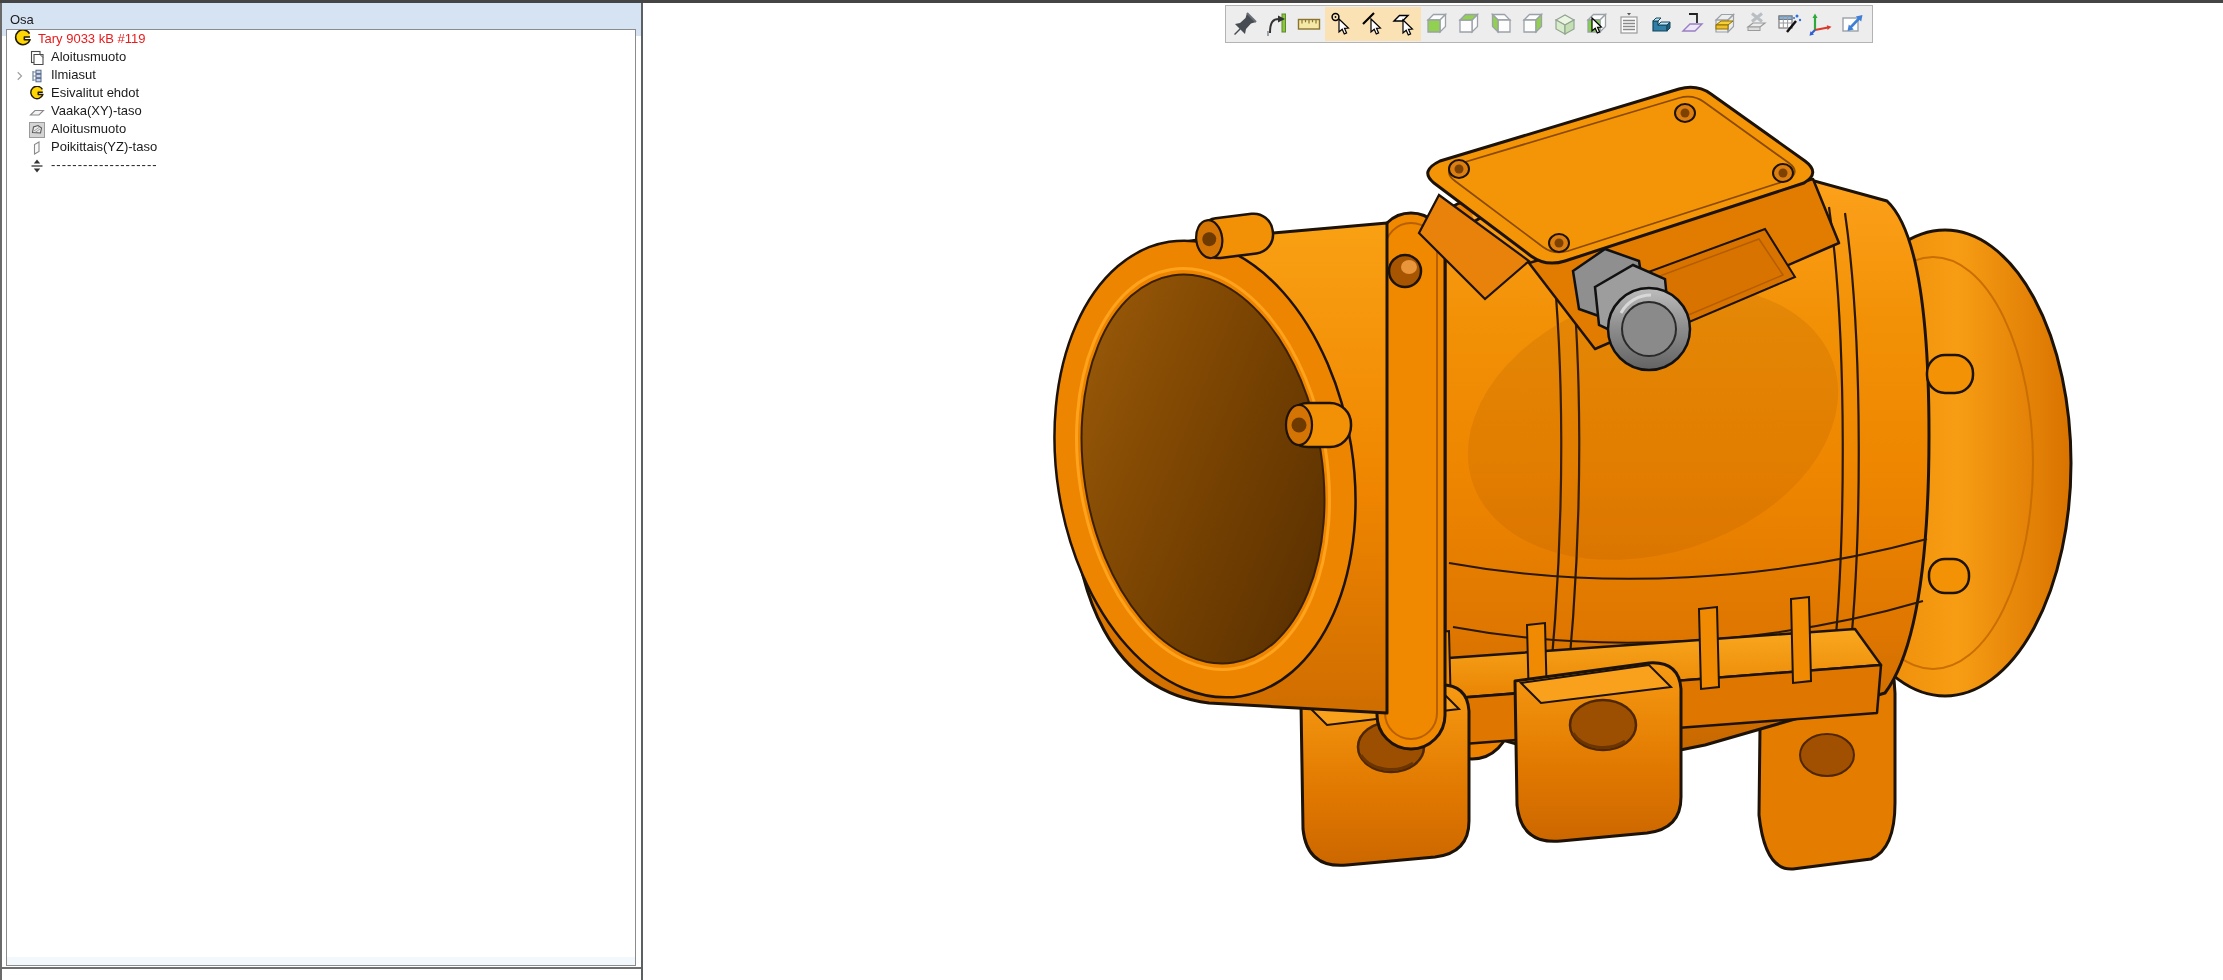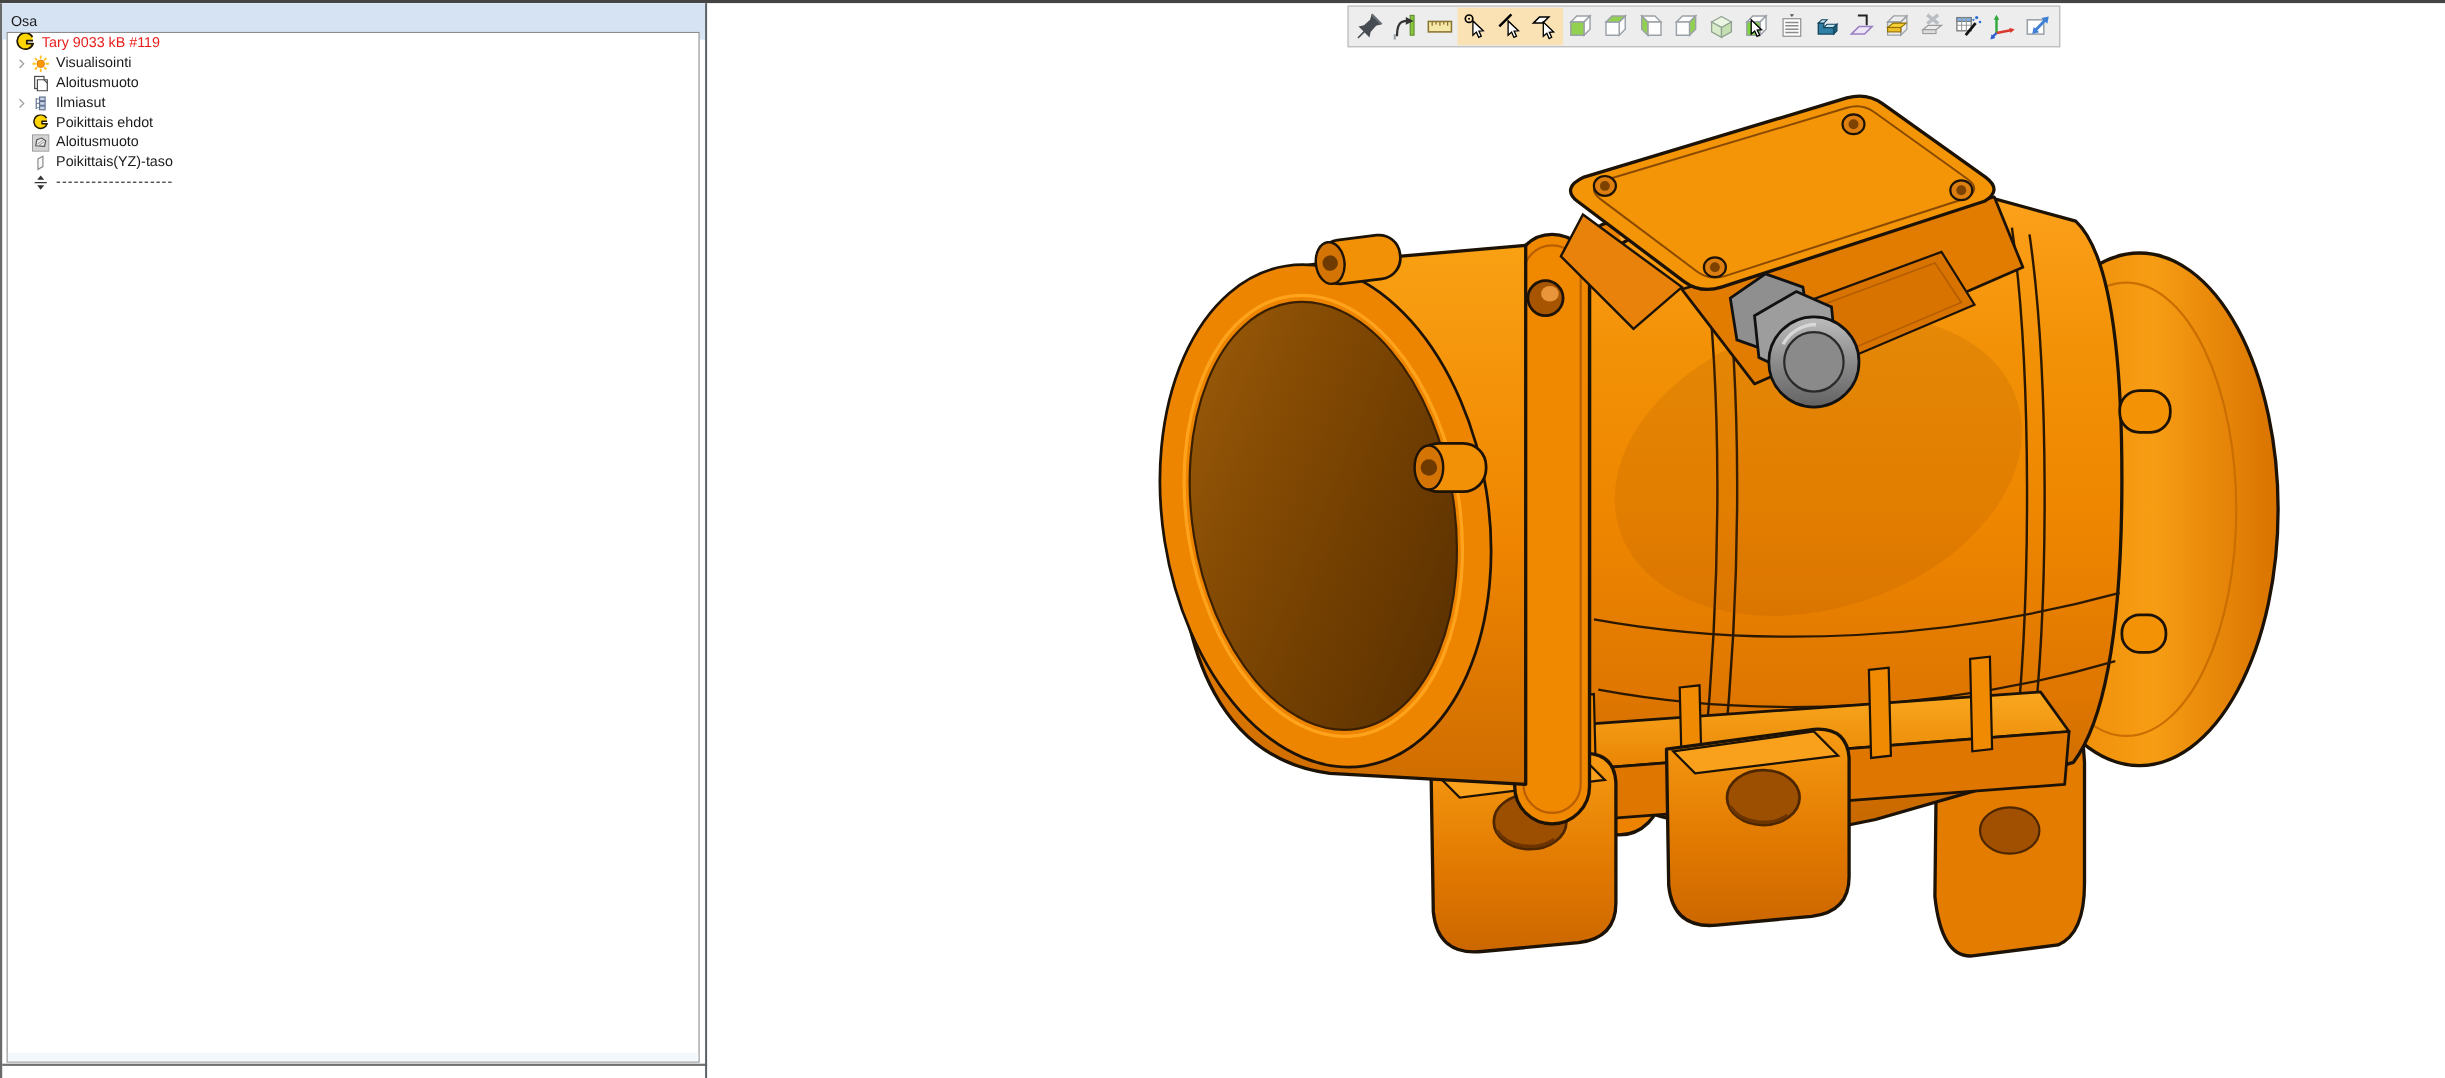--- a/index.html
+++ b/index.html
@@ -50,43 +50,20 @@
 
     <div class="trow root">
       <span class="ticon">
         <svg viewBox="0 0 16 16" width="18" height="18">
             <path d="M13.8,3.2 A6.6,6.6 0 1 0 14.3,8.6 L9.2,8.6 L9.2,6.2 L14.2,6.2" fill="#FFD503" stroke="#221a00" stroke-width="1.4" stroke-linejoin="round"></path>
           </svg>
       </span>
       <span class="tlabel">Tary 9033 kB #119</span>
     </div>
 
-    <div class="trow">
-      <span class="chev">
-        <svg viewBox="0 0 16 16" width="12" height="12">
-            <polyline points="5,3 10,8 5,13" fill="none" stroke="#a0a0a0" stroke-width="1.6"></polyline>
-          </svg>
-      </span>
-      <span class="ticon">
-        <svg viewBox="0 0 16 16" width="16" height="16">
-            <g stroke="#FFC31E" stroke-width="1.7">
-              <line x1="8" y1="0.5" x2="8" y2="3.5"></line>
-              <line x1="8" y1="12.5" x2="8" y2="15.5"></line>
-              <line x1="0.5" y1="8" x2="3.5" y2="8"></line>
-              <line x1="12.5" y1="8" x2="15.5" y2="8"></line>
-              <line x1="2.8" y1="2.8" x2="4.9" y2="4.9"></line>
-              <line x1="11.1" y1="11.1" x2="13.2" y2="13.2"></line>
-              <line x1="2.8" y1="13.2" x2="4.9" y2="11.1"></line>
-              <line x1="11.1" y1="4.9" x2="13.2" y2="2.8"></line>
-            </g>
-            <circle cx="8" cy="8" r="3.4" fill="#FF9800" stroke="#E07800" stroke-width="0.8"></circle>
-          </svg>
-      </span>
-      <span class="tlabel">Visualisointi</span>
-    </div>
 
     <div class="trow">
       <span class="chev"></span>
       <span class="ticon">
         <svg viewBox="0 0 16 16" width="16" height="16">
             <rect x="2.5" y="1.5" width="8.5" height="11" fill="#fff" stroke="#4a4a4a" stroke-width="1.1"></rect>
             <path d="M5,4.5 L14,4.5 L14,14.5 L5,14.5 Z" fill="#fff" stroke="#4a4a4a" stroke-width="1.1"></path>
             <path d="M11,4.5 L14,7.5" fill="none" stroke="#4a4a4a" stroke-width="1"></path>
           </svg>
       </span>
@@ -113,23 +90,32 @@
       <span class="tlabel">Ilmiasut</span>
     </div>
 
     <div class="trow">
       <span class="chev"></span>
       <span class="ticon">
         <svg viewBox="0 0 16 16" width="16" height="16">
             <path d="M13.4,3.4 A6.2,6.2 0 1 0 13.9,8.5 L9.2,8.5 L9.2,6.3 L13.8,6.3" fill="#FFD503" stroke="#221a00" stroke-width="1.4" stroke-linejoin="round"></path>
           </svg>
       </span>
-      <span class="tlabel">Poikittais ehdot</span>
-    </div>
-
+      <span class="tlabel">Esivalitut ehdot</span>
+    </div>
+
+    <div class="trow">
+      <span class="chev"></span>
+      <span class="ticon">
+        <svg viewBox="0 0 16 16" width="16" height="16">
+            <polygon points="1.5,11 6,6.5 14.5,6.5 10,11" fill="#f4f4f4" stroke="#8a8a8a" stroke-width="1.1"></polygon>
+          </svg>
+      </span>
+      <span class="tlabel">Vaaka(XY)-taso</span>
+    </div>
 
 
     <div class="trow">
       <span class="chev"></span>
       <span class="ticon">
         <svg viewBox="0 0 16 16" width="16" height="16">
             <rect x="0.5" y="0.5" width="15" height="15" fill="#d4d4d4" stroke="#9a9a9a" stroke-width="1"></rect>
             <path d="M3.5,10.5 L4.5,5 L9,3.5 L12.5,6 L11.5,11 Z" fill="#ececec" stroke="#555" stroke-width="1.1"></path>
             <path d="M5,9 L10,5.5 M6,10.5 L11,7" stroke="#8a8a8a" stroke-width="0.8"></path>
           </svg>

